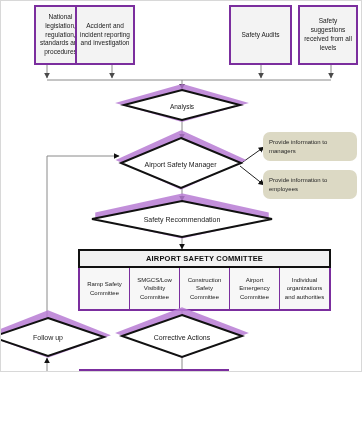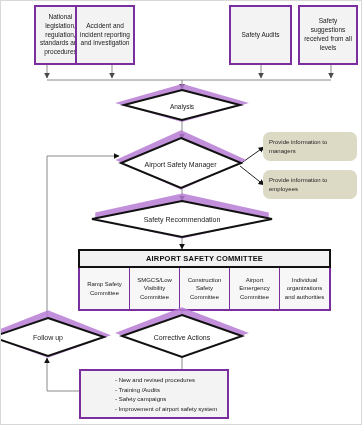--- a/index.html
+++ b/index.html
@@ -3,21 +3,21 @@
 <meta charset="utf-8">
 <style>
   html,body{margin:0;padding:0;background:#ffffff;}
   body{
     font-family:"Liberation Sans", sans-serif;
     -webkit-font-smoothing:antialiased;
   }
   #page{
     position:relative;
     width:362px;
-    height:425px;
+    height:372px;
     background:#ffffff;
     overflow:hidden;
     border:1px solid #d8d8d8;
     box-sizing:border-box;
   }
 
   
   .node{position:absolute;box-sizing:border-box;}
 
   

